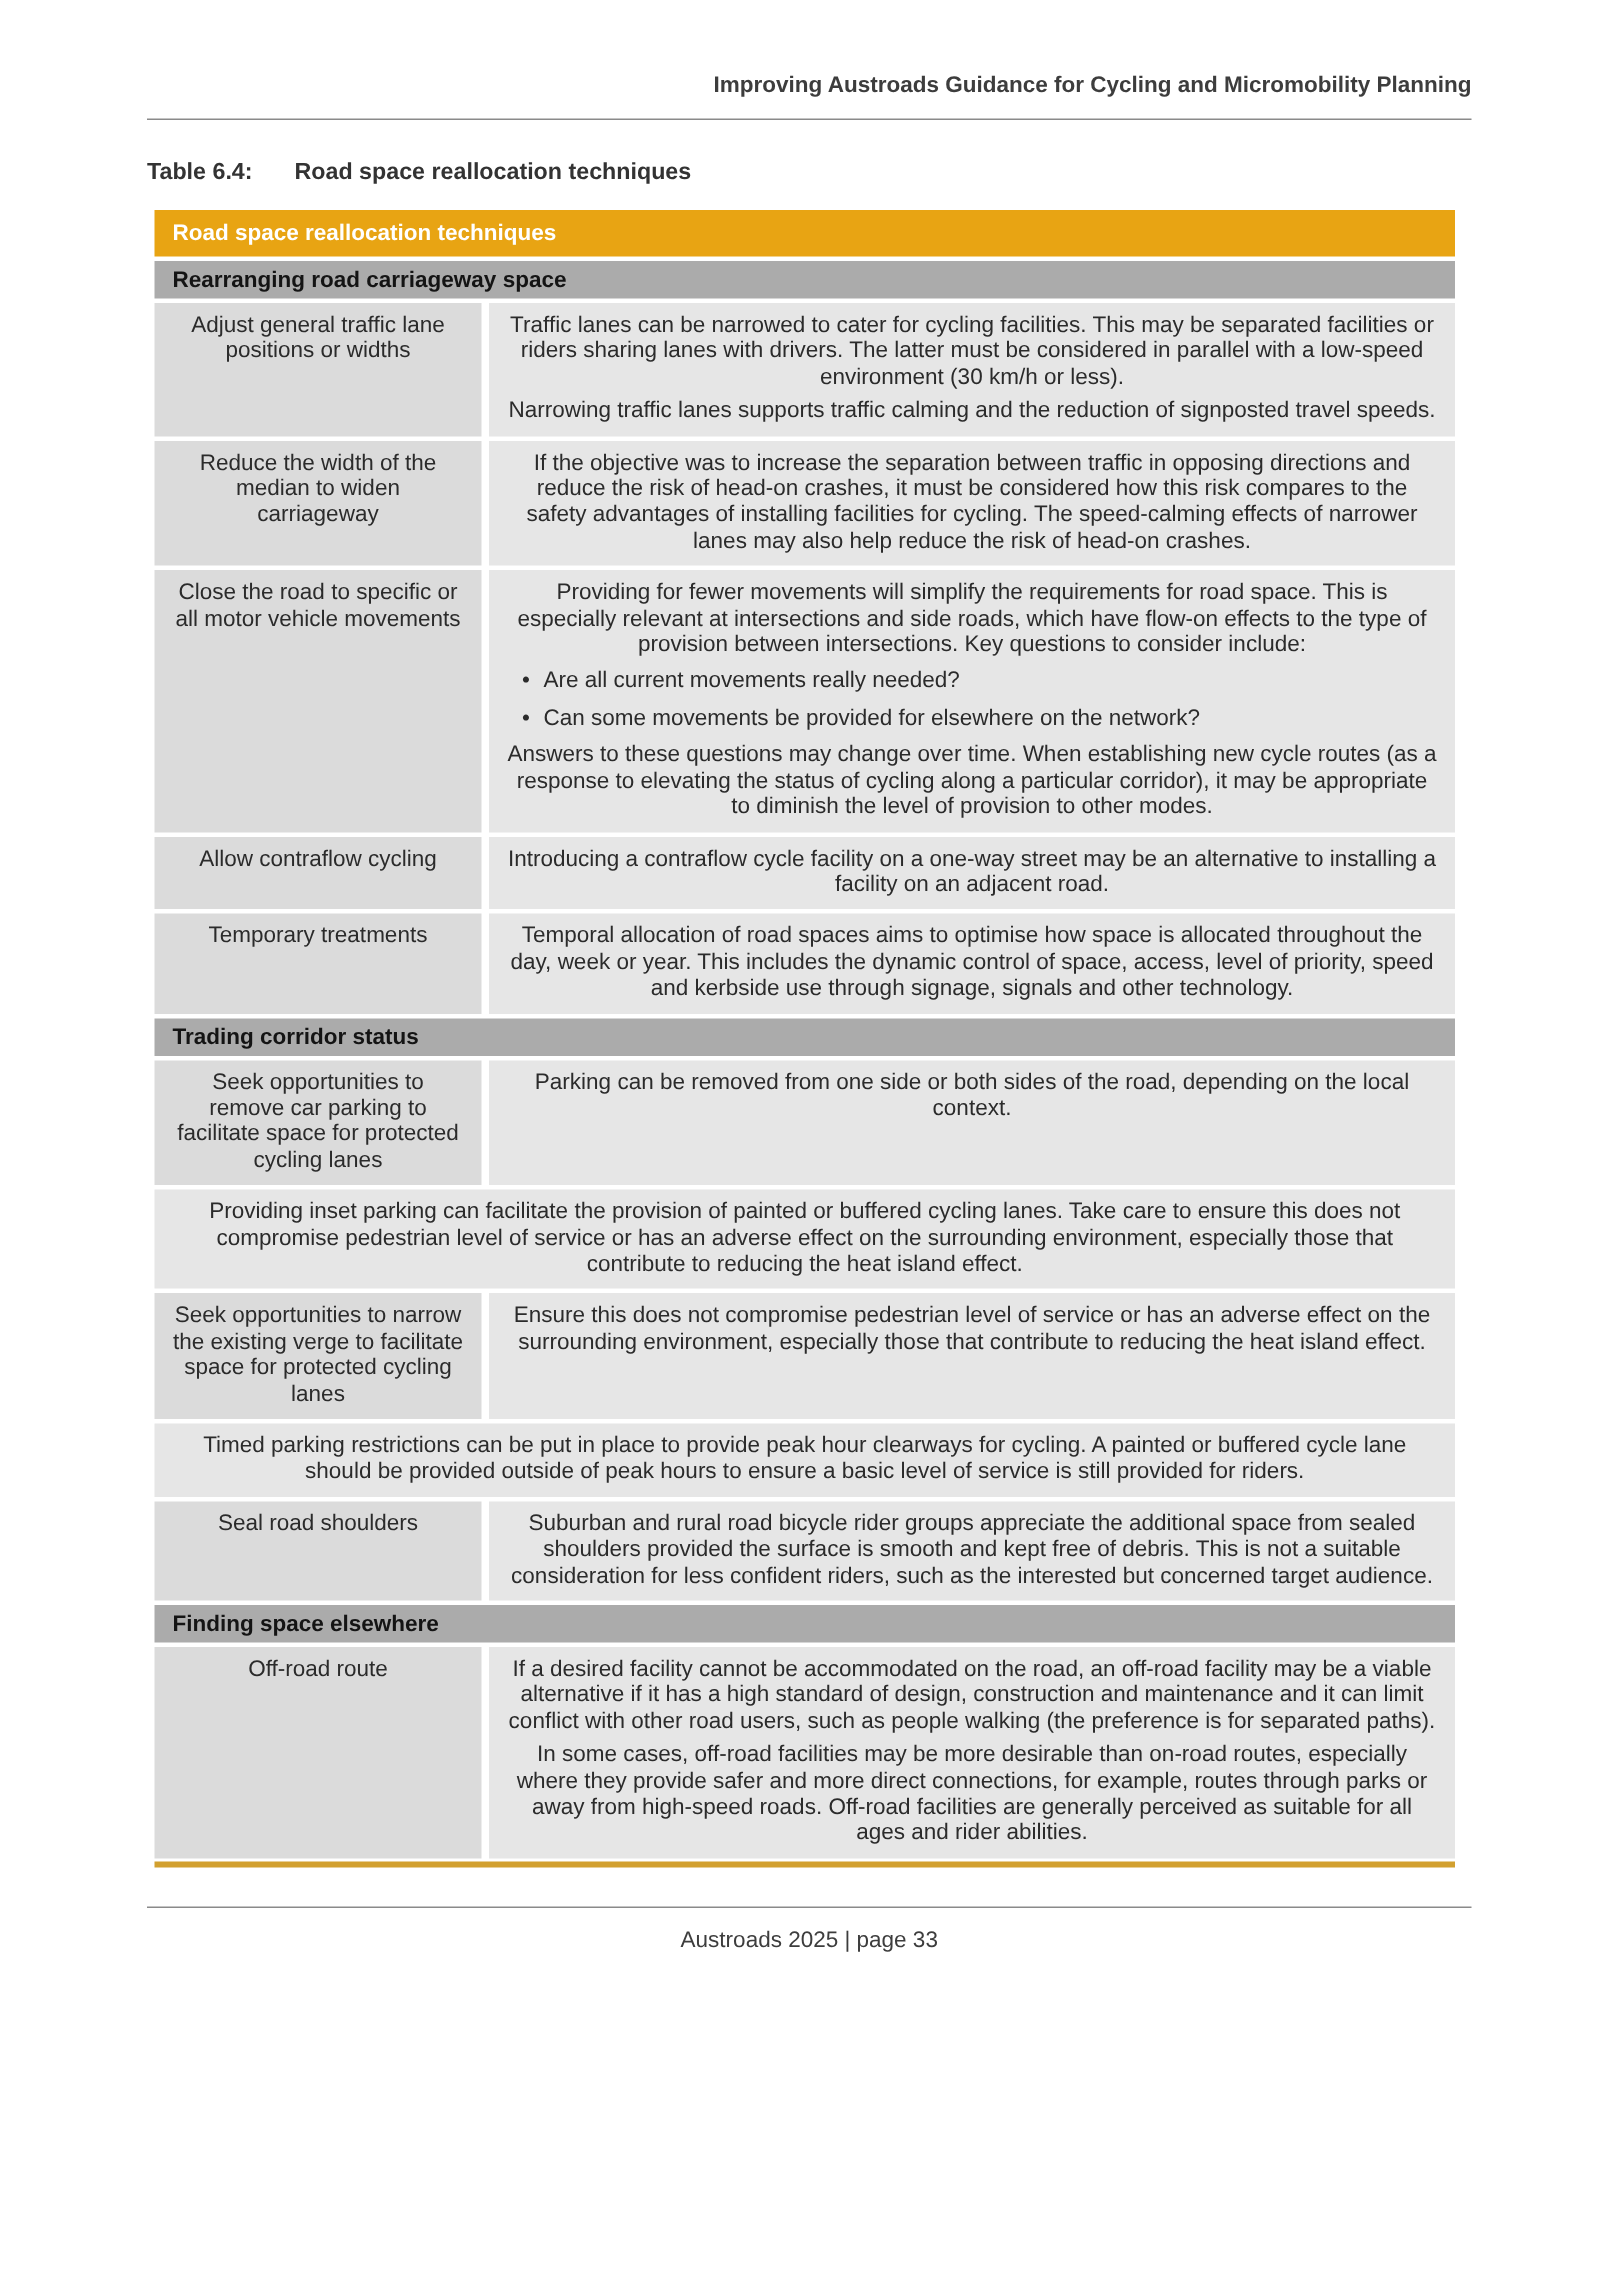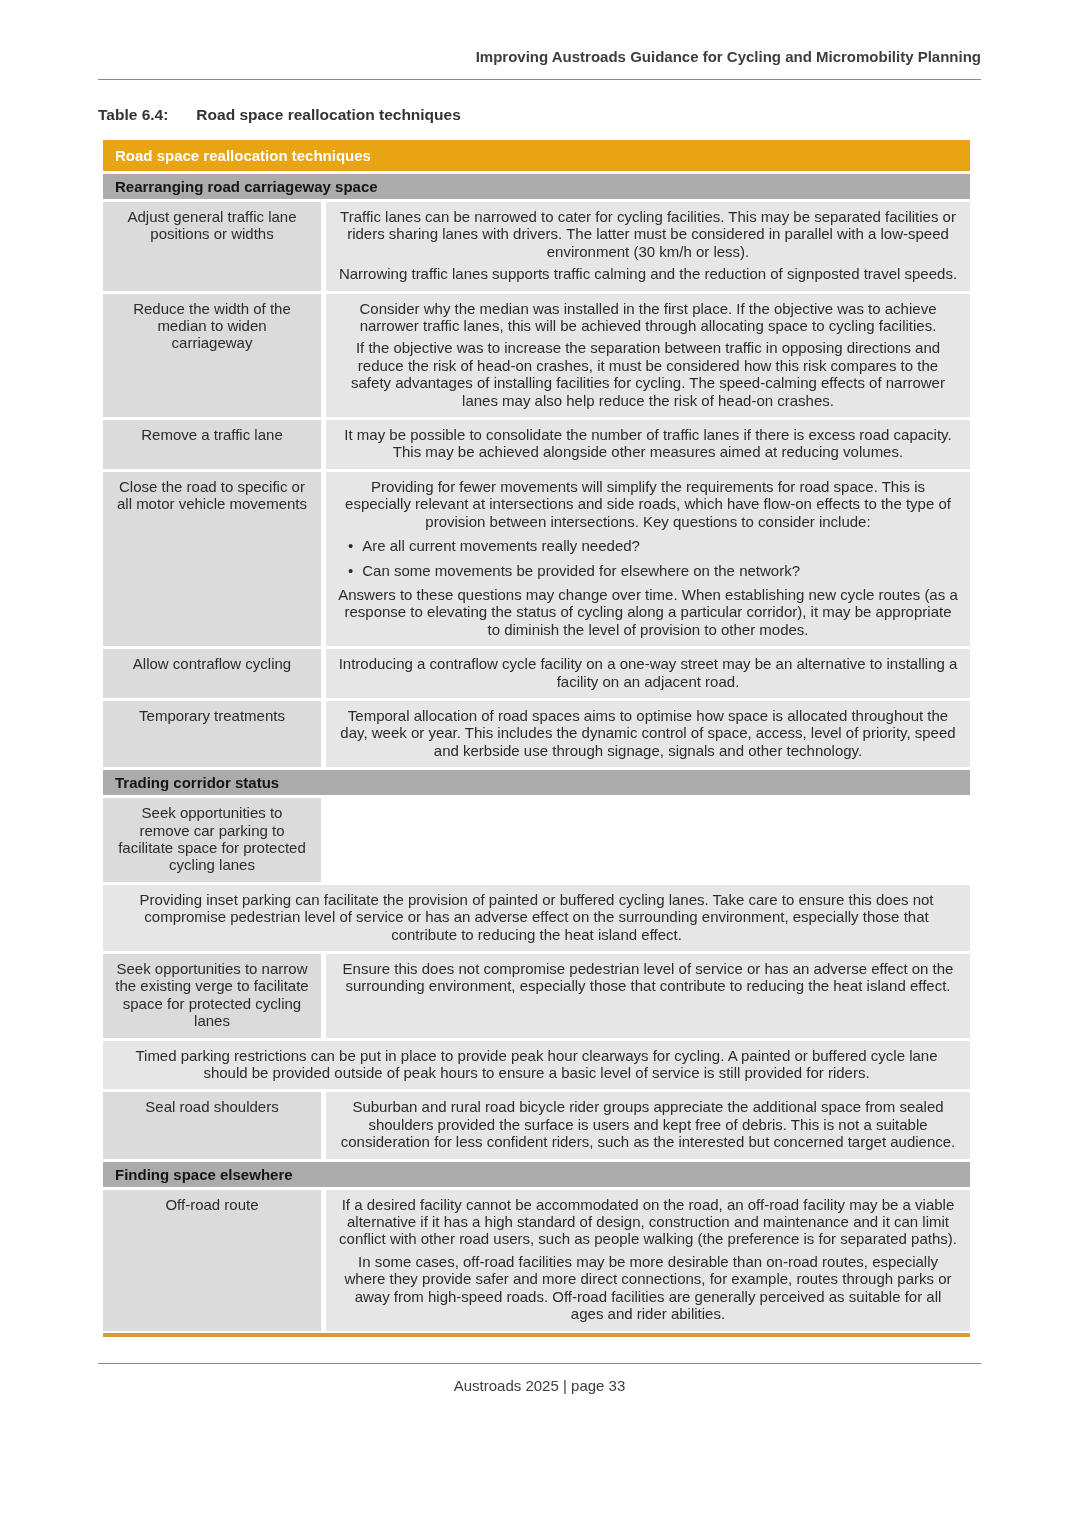--- a/index.html
+++ b/index.html
@@ -117,28 +117,21 @@
         <div class="row">
           <div class="cell cell-l">Adjust general traffic lane positions or widths</div>
           <div class="cell cell-r">
             <p>Traffic lanes can be narrowed to cater for cycling facilities. This may be separated facilities or riders sharing lanes with drivers. The latter must be considered in parallel with a low-speed environment (30 km/h or less).</p>
             <p>Narrowing traffic lanes supports traffic calming and the reduction of signposted travel speeds.</p>
           </div>
         </div>
         <div class="row">
           <div class="cell cell-l">Reduce the width of the median to widen carriageway</div>
           <div class="cell cell-r">
-            <p>Consider why the median was installed in the first place. If the objective was to achieve narrower traffic lanes, this will be achieved through allocating space to cycling facilities.</p>
             <p>If the objective was to increase the separation between traffic in opposing directions and reduce the risk of head-on crashes, it must be considered how this risk compares to the safety advantages of installing facilities for cycling. The speed-calming effects of narrower lanes may also help reduce the risk of head-on crashes.</p>
-          </div>
-        </div>
-        <div class="row">
-          <div class="cell cell-l">Remove a traffic lane</div>
-          <div class="cell cell-r">
-            <p>It may be possible to consolidate the number of traffic lanes if there is excess road capacity. This may be achieved alongside other measures aimed at reducing volumes.</p>
           </div>
         </div>
         <div class="row">
           <div class="cell cell-l">Close the road to specific or all motor vehicle movements</div>
           <div class="cell cell-r">
             <p>Providing for fewer movements will simplify the requirements for road space. This is especially relevant at intersections and side roads, which have flow-on effects to the type of provision between intersections. Key questions to consider include:</p>
             <div class="bullet">
               <span class="bullet-marker">•</span>
               <span>Are all current movements really needed?</span>
             </div>
@@ -157,41 +150,44 @@
         </div>
         <div class="row">
           <div class="cell cell-l">Temporary treatments</div>
           <div class="cell cell-r">
             <p>Temporal allocation of road spaces aims to optimise how space is allocated throughout the day, week or year. This includes the dynamic control of space, access, level of priority, speed and kerbside use through signage, signals and other technology.</p>
           </div>
         </div>
         <div class="section-bar">Trading corridor status</div>
         <div class="row">
           <div class="cell cell-l">Seek opportunities to remove car parking to facilitate space for protected cycling lanes</div>
+          <div class="cell cell-r">
+            <p>Parking can be removed from one side or both sides of the road, depending on the local context.</p>
+          </div>
         </div>
         <div class="row">
           <div class="cell cell-r">
             <p>Providing inset parking can facilitate the provision of painted or buffered cycling lanes. Take care to ensure this does not compromise pedestrian level of service or has an adverse effect on the surrounding environment, especially those that contribute to reducing the heat island effect.</p>
           </div>
         </div>
         <div class="row">
           <div class="cell cell-l">Seek opportunities to narrow the existing verge to facilitate space for protected cycling lanes</div>
           <div class="cell cell-r">
             <p>Ensure this does not compromise pedestrian level of service or has an adverse effect on the surrounding environment, especially those that contribute to reducing the heat island effect.</p>
           </div>
         </div>
         <div class="row">
           <div class="cell cell-r">
             <p>Timed parking restrictions can be put in place to provide peak hour clearways for cycling. A painted or buffered cycle lane should be provided outside of peak hours to ensure a basic level of service is still provided for riders.</p>
           </div>
         </div>
         <div class="row">
           <div class="cell cell-l">Seal road shoulders</div>
           <div class="cell cell-r">
-            <p>Suburban and rural road bicycle rider groups appreciate the additional space from sealed shoulders provided the surface is users and kept free of debris. This is not a suitable consideration for less confident riders, such as the interested but concerned target audience.</p>
+            <p>Suburban and rural road bicycle rider groups appreciate the additional space from sealed shoulders provided the surface is smooth and kept free of debris. This is not a suitable consideration for less confident riders, such as the interested but concerned target audience.</p>
           </div>
         </div>
         <div class="section-bar">Finding space elsewhere</div>
         <div class="row">
           <div class="cell cell-l">Off-road route</div>
           <div class="cell cell-r">
             <p>If a desired facility cannot be accommodated on the road, an off-road facility may be a viable alternative if it has a high standard of design, construction and maintenance and it can limit conflict with other road users, such as people walking (the preference is for separated paths).</p>
             <p>In some cases, off-road facilities may be more desirable than on-road routes, especially where they provide safer and more direct connections, for example, routes through parks or away from high-speed roads. Off-road facilities are generally perceived as suitable for all ages and rider abilities.</p>
           </div>
         </div>

